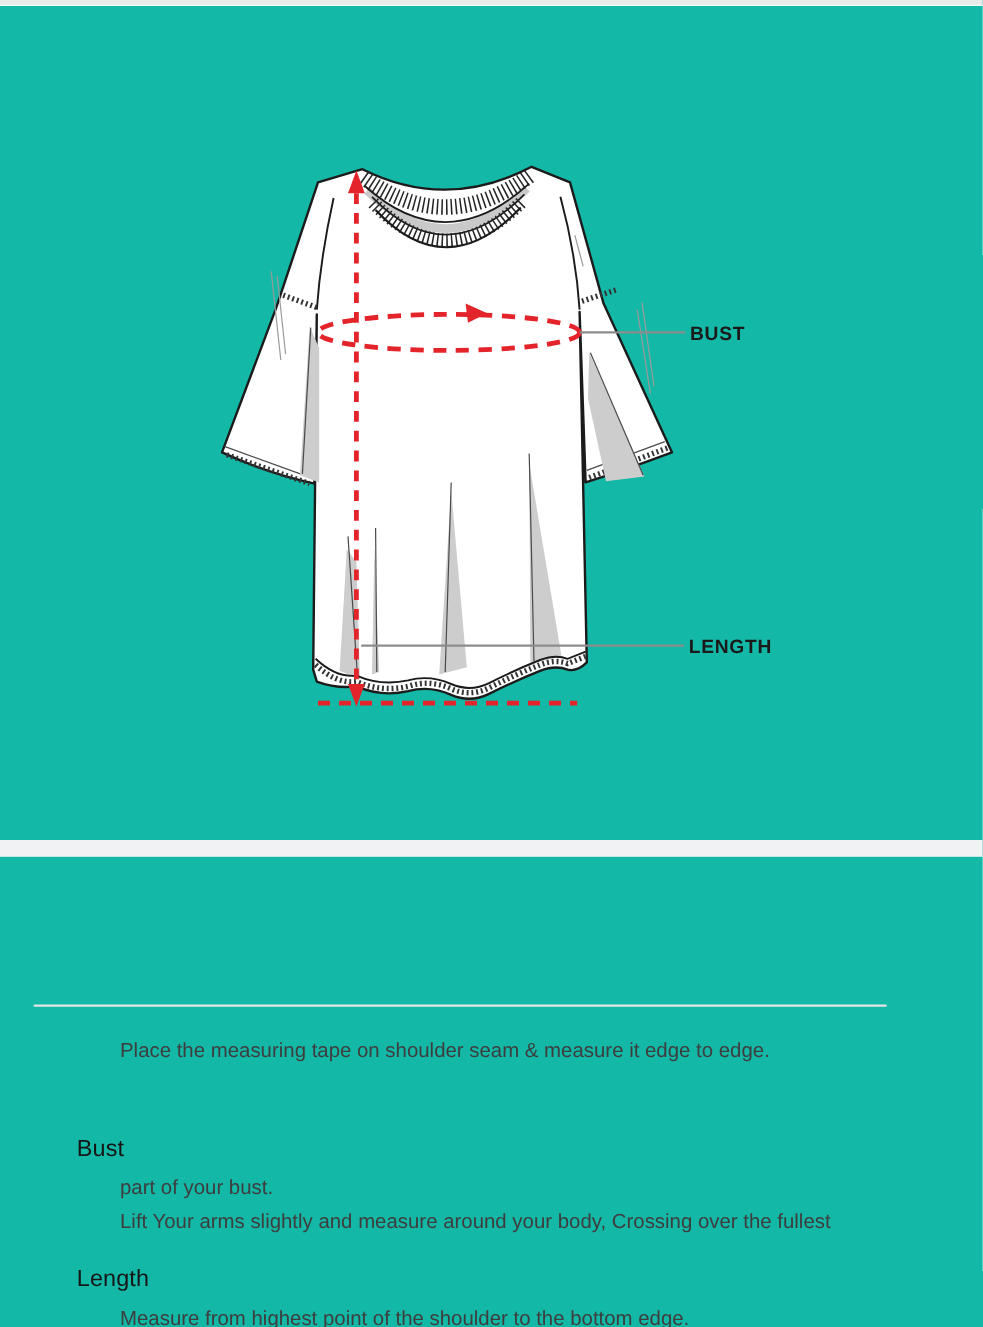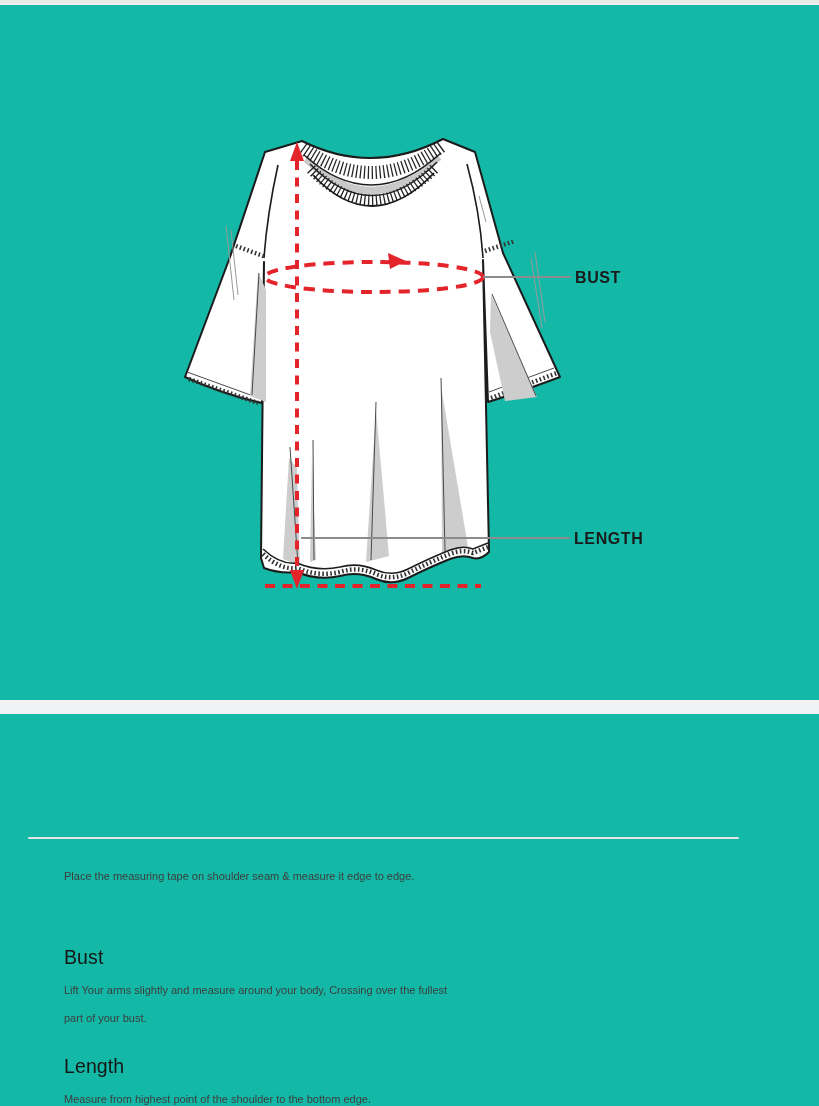--- a/index.html
+++ b/index.html
@@ -42,22 +42,22 @@
   .section-shoulder { top: 862px; }
   .section-bust { top: 945px; }
   .section-length { top: 1054px; }
   .section h3 {
     margin: 0 0 7px 0;
     font-size: 19.5px; font-weight: 500;
     color: #161616; line-height: 24px;
     letter-spacing: 0.1px;
   }
   .sec-line {
-    font-size: 11px; line-height: 28px;
-    color: #3d3d3d; white-space: nowrap;
+    font-size: 17px; line-height: 28px;
+    color: #3d3d3d; white-space: nowrap; margin-left: 36px;
   }
   
   .outline { fill: #ffffff; stroke: #1b1b1b; stroke-width: 2; stroke-linejoin: round; }
   .ln { fill: none; stroke: #1b1b1b; stroke-width: 1.6; }
   .ln-thin { fill: none; stroke: #4a4a4a; stroke-width: 1; }
   .sketch { fill: none; stroke: #9a9a9a; stroke-width: 1; }
   .rib { fill: none; stroke: #262626; stroke-dasharray: 1.3 2.6; }
   .stitch { fill: none; stroke: #333333; stroke-width: 4.5; stroke-dasharray: 1.6 2.4; }
   .shade { fill: #cdcdcd; stroke: none; }
   .collar-gap { fill: none; stroke: #c9c9c9; stroke-width: 7; }
@@ -166,22 +166,22 @@
 
 
   <div class="divider"></div>
 
   <div class="section section-shoulder">
     <div class="sec-line">Place the measuring tape on shoulder seam &amp; measure it edge to edge.</div>
   </div>
 
   <div class="section section-bust">
     <h3>Bust</h3>
+    <div class="sec-line">part of your bust.</div>
     <div class="sec-line">Lift Your arms slightly and measure around your body, Crossing over the fullest</div>
-    <div class="sec-line">part of your bust.</div>
   </div>
 
   <div class="section section-length">
     <h3>Length</h3>
     <div class="sec-line">Measure from highest point of the shoulder to the bottom edge.</div>
   </div>
 
 </div>
 
 </body></html>

